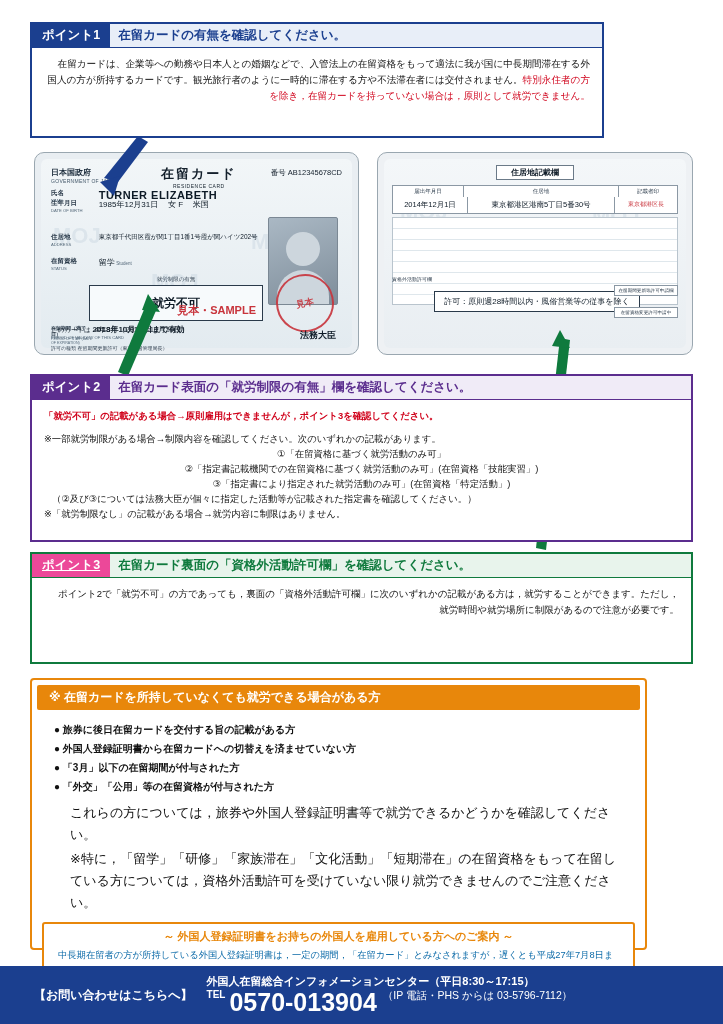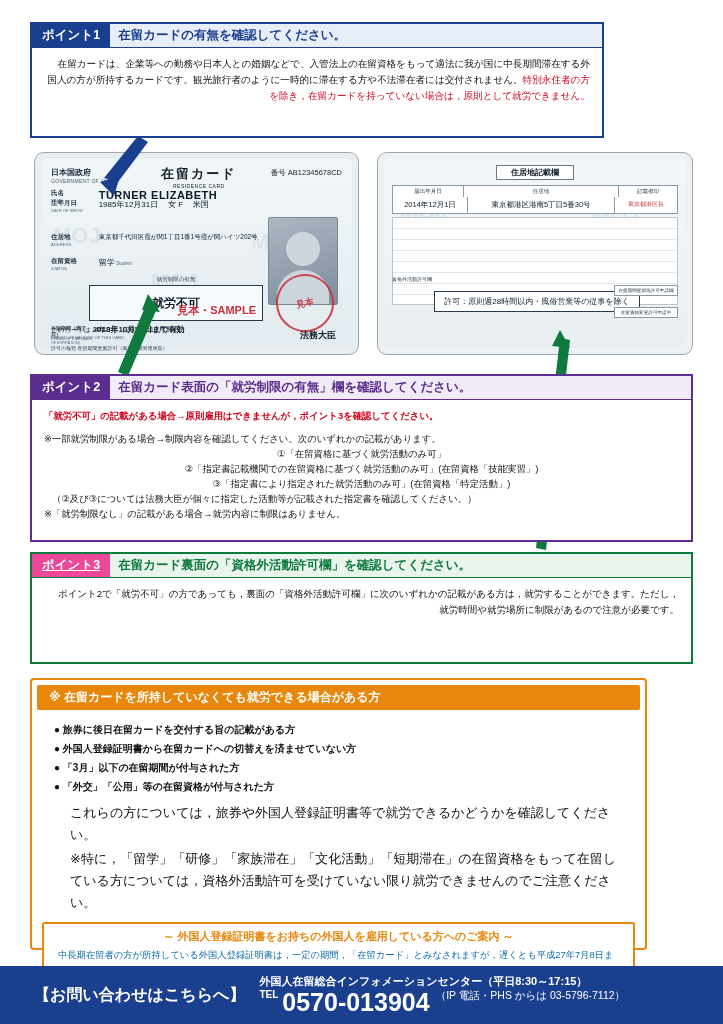--- a/index.html
+++ b/index.html
@@ -58,21 +58,21 @@
   #orange .sub{font-weight:normal;font-size:13px;line-height:1.7;padding:2px 18px 0 38px;}
   .inner-orange{
     margin:8px 10px 0 10px;border:2px solid #e8870b;border-radius:3px;background:#fff;
   }
   .inner-orange .ititle{color:#e8870b;font-weight:bold;text-align:center;font-size:11px;padding:5px 0 4px 0;}
   .inner-orange .itext{color:#0b6aa8;font-size:9.3px;line-height:1.65;padding:0 14px 8px 14px;}
 
   
   #footer{position:absolute;left:0;top:966px;width:723px;height:58px;background:#1b3f8f;color:#fff;}
   #footer .inner{display:flex;align-items:center;height:100%;padding-left:34px;box-sizing:border-box;}
-  #footer .fl{font-size:16px;font-weight:bold;white-space:nowrap;}
+  #footer .fl{font-size:12px;font-weight:bold;white-space:nowrap;}
   #footer .fr{margin-left:14px;}
   #footer .fr1{font-size:11px;font-weight:bold;}
   #footer .fr2{display:flex;align-items:flex-start;}
   #footer .tel{font-size:10px;font-weight:bold;margin-right:4px;}
   #footer .num{font-size:25px;font-weight:bold;letter-spacing:0px;line-height:1.05;}
   #footer .paren{font-size:10.5px;margin-left:6px;}
 
   
   .card{position:absolute;box-sizing:border-box;}
   #card-front{left:34px;top:152px;width:325px;height:203px;background:#e9eef2;border:1px solid #9aa7b0;border-radius:10px;overflow:hidden;}

